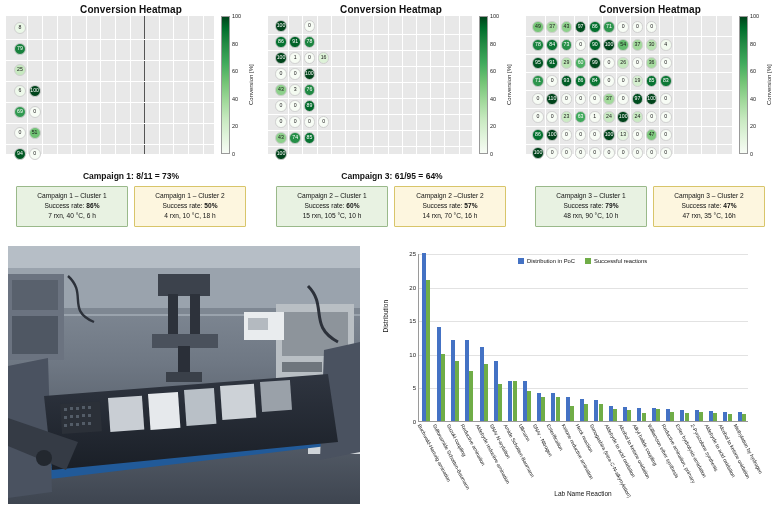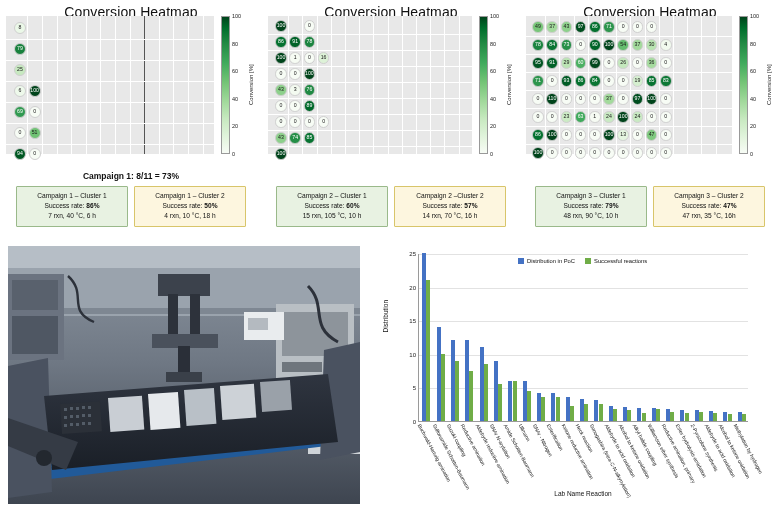--- a/index.html
+++ b/index.html
@@ -14,25 +14,26 @@
 
   
   .heat-row { display: flex; width: 780px; height: 165px; }
   .heat-panel { position: relative; }
   .hp1 { width: 262px; }
   .hp2 { width: 258px; }
   .hp3 { width: 260px; }
 
   .hp-title {
     text-align: center;
-    font-size: 14px;
+    font-size: 10px;
     color: #111;
     padding-top: 4px;
     height: 16px;
     letter-spacing: .1px;
+    font-weight: bold;
   }
   .hp-body { display: flex; padding-left: 6px; }
   .grid-wrap {
     position: relative;
     background: #e8e8e8;
     border: 0;
   }
   .grid-wrap.g1 { width: 208px; height: 138px; }
   .grid-wrap.g2 { width: 204px; height: 138px; }
   .grid-wrap.g3 { width: 206px; height: 138px; }
@@ -401,20 +402,21 @@
               <span style="top: 100%;">0</span>
             </div>
           <div class="cbar-label">Conversion [%]</div>
         </div>
       </div>
     </div>
   </div>
 
   <div class="camp-head-row">
     <div class="camp-head ch1">Campaign 1: 8/11 = 73%</div>
+    <div class="camp-head ch3">Campaign 3: 61/95 = 64%</div>
   </div>
 
   <div class="camp-box-row">
     <div class="camp-group cg1">
       <div class="camp-box cb-green">
         <div class="t1">Campaign 1 – Cluster 1</div>
         <div><span>Success rate:</span> <b>86%</b></div>
         <div>7 rxn, 40 °C, 6 h</div>
       </div>
       <div class="camp-box cb-yellow">

